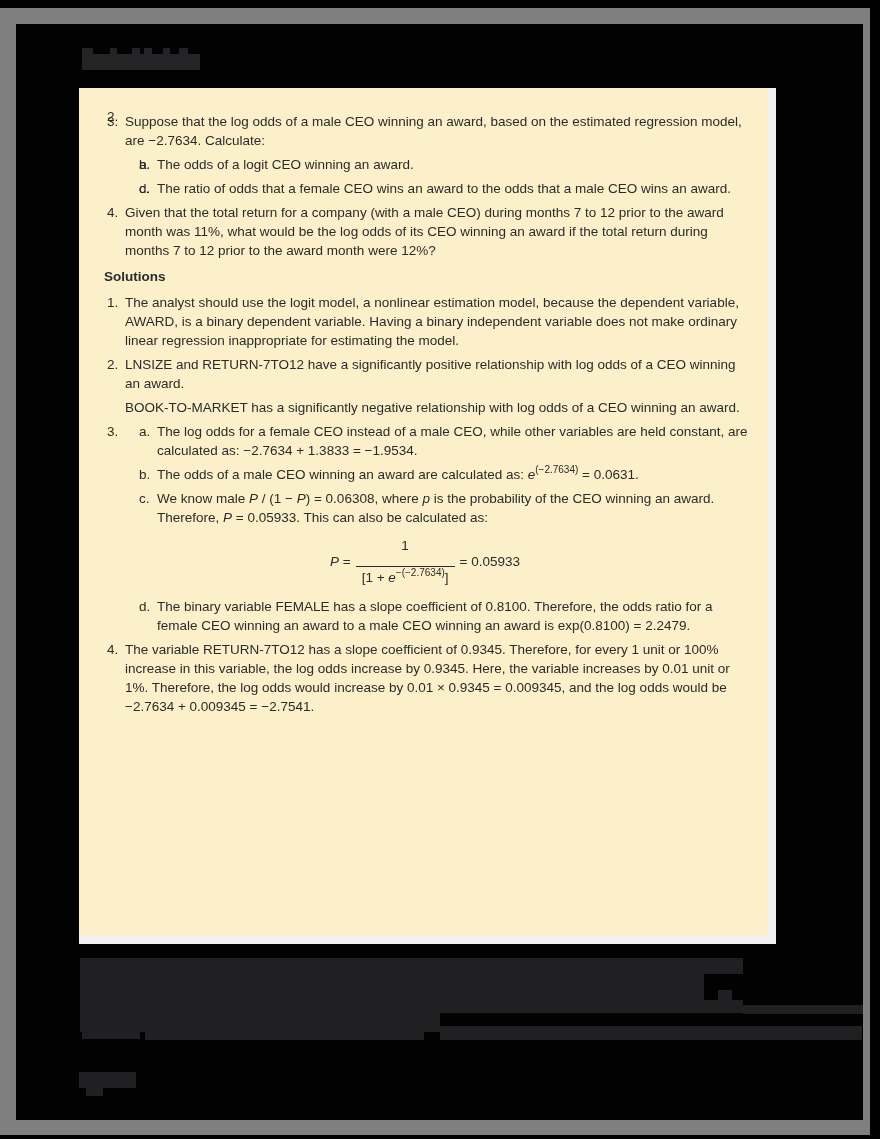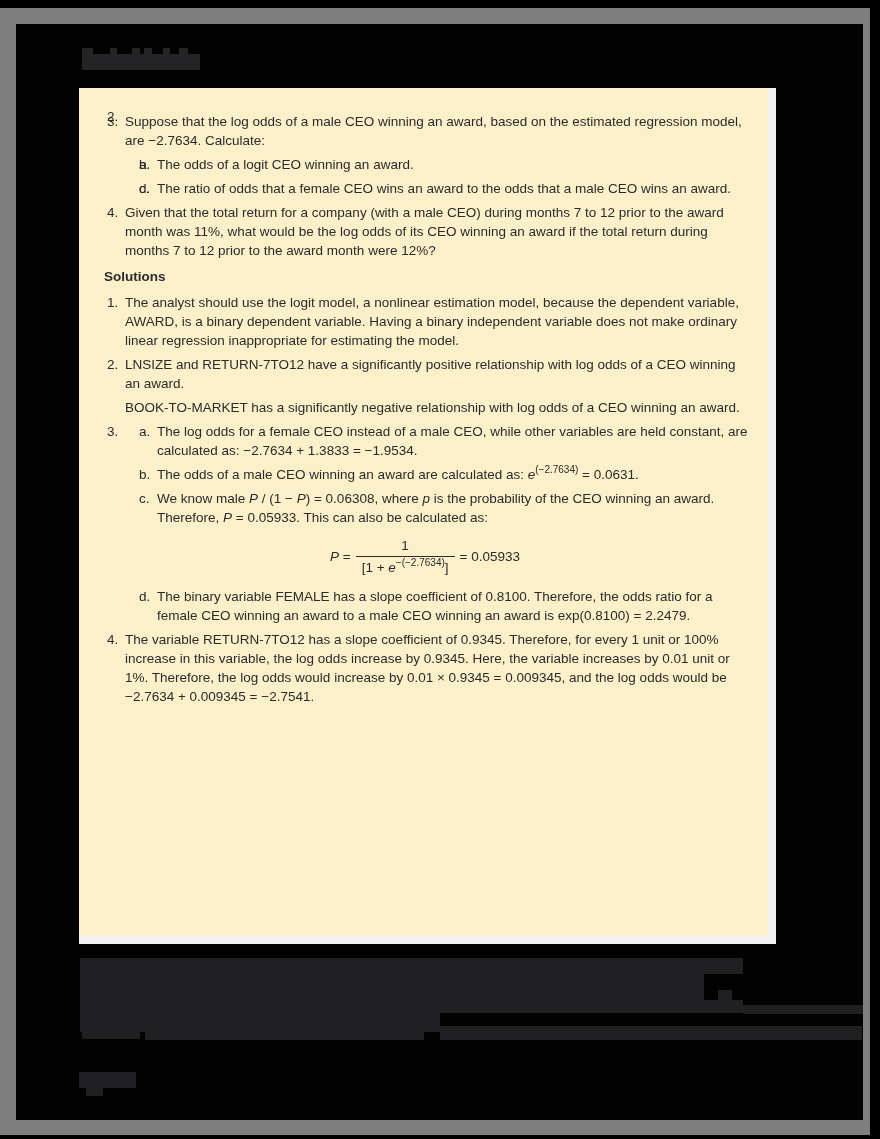--- a/index.html
+++ b/index.html
@@ -26,21 +26,21 @@
   .l1{padding-left:29px;}
   .l1>.marker{position:absolute;left:11px;top:0;}
   .l2{padding-left:61px;}
   .l2>.marker{position:absolute;left:43px;top:0;}
   .heading{font-weight:bold;margin:7px 0 7px 8px;}
   sup{font-size:10px;line-height:0;position:relative;top:-1px;vertical-align:super;}
   i{font-style:italic;}
   .formula{display:flex;justify-content:center;align-items:center;gap:5px;margin:9px 0 10px 0;}
   .frac{display:inline-flex;flex-direction:column;align-items:center;}
   .frac .num{padding:0 6px 1px 6px;}
-  .frac .den{border-top:1.4px solid #2b2b2b;padding:1px 6px 0 6px;}
+  .frac .den{border-top:1.4px solid #2b2b2b;padding:1px 6px 0 6px;margin-top:10px;}
 </style>
 </head>
 <body>
 
 <div class="mat"></div>
 
 <div class="page">
 
   <div>
     <div class="redact title" style="left:66px;top:30px;width:118px;height:16px;"></div>

